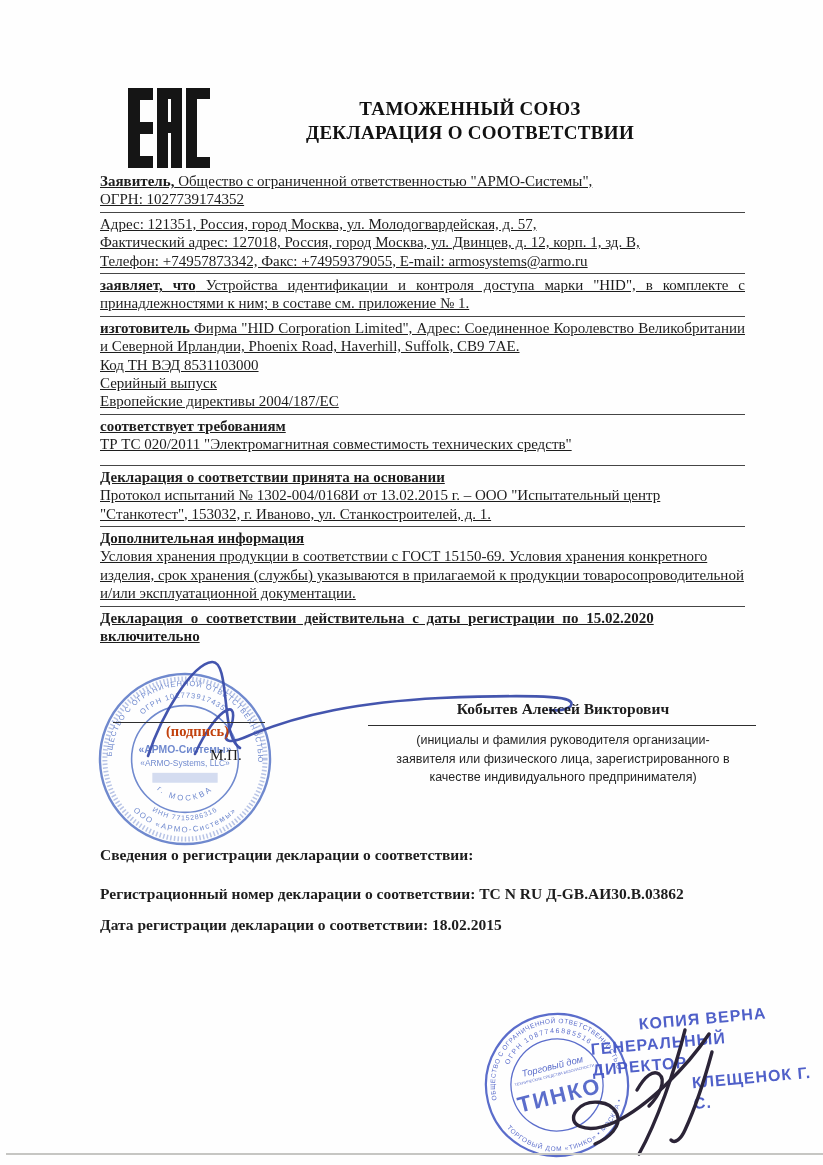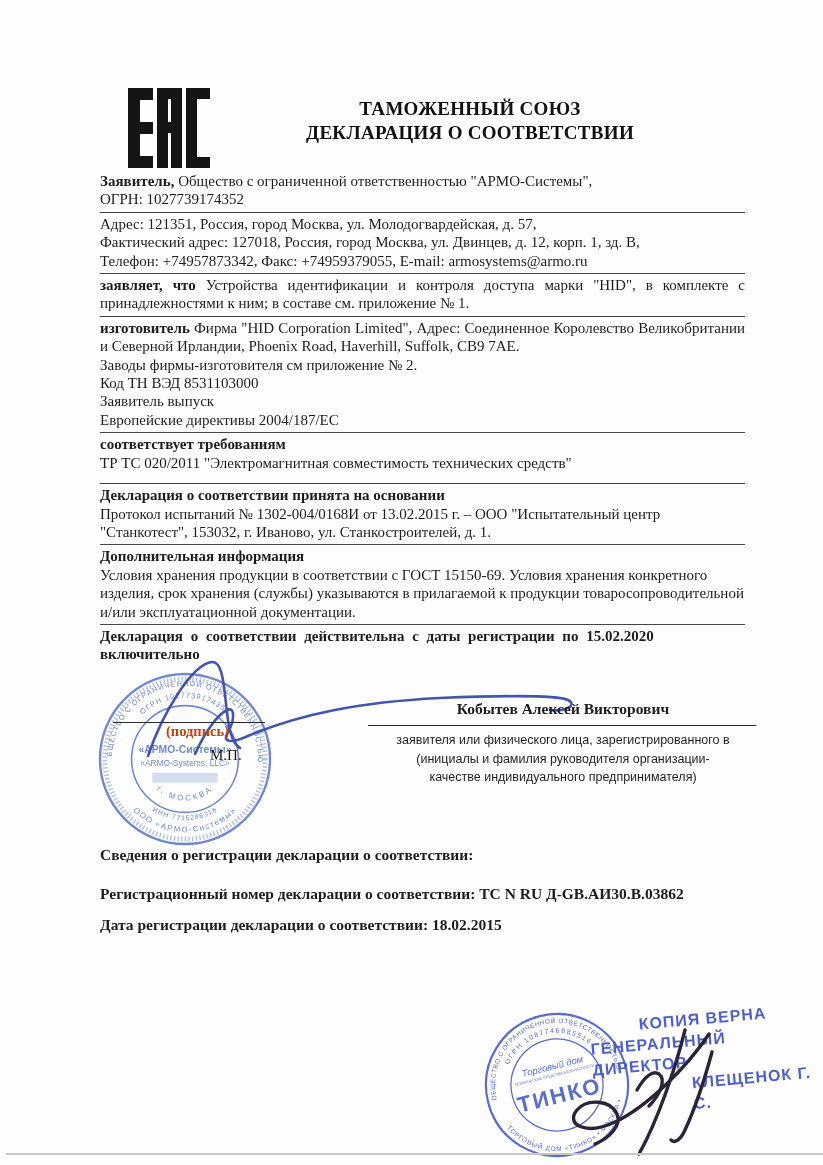--- a/index.html
+++ b/index.html
@@ -5,21 +5,21 @@
   html,body{margin:0;padding:0;background:#ffffff;}
   .page{position:relative;width:823px;height:1165px;background:#fefefe;overflow:hidden;
         font-family:"Liberation Serif",serif;color:#1d1d1d;}
   
   .eac{position:absolute;left:128px;top:88px;}
   
   .title{position:absolute;left:250px;top:97px;width:440px;text-align:center;
          font-weight:bold;font-size:19px;line-height:24px;letter-spacing:.3px;color:#111;}
   
   .content{position:absolute;left:100px;top:166px;width:645px;font-size:15px;line-height:18.4px;}
-  .sec{padding:2px 0 3px;border-top:1px solid #454545;}
+  .sec{padding:2px 0 3px;border-top:1px solid #454545;text-decoration:underline;}
   .sec.first{border-top:none;padding-top:6px;}
   .sec p{margin:0;}
   .just{text-align:justify;}
   b,.bold{font-weight:bold;}
   .gap-b{margin-bottom:8px;}
   .validity{font-weight:bold;}
   .validity .l1{word-spacing:4px;text-align:justify;}
   
   .sign-line{position:absolute;border-top:1.5px solid #2e2e2e;height:0;}
   .line-left{left:113px;top:722px;width:152px;}
@@ -85,23 +85,22 @@
       <div>Телефон: +74957873342, Факс: +74959379055, E-mail: armosystems@armo.ru</div>
     </div>
 
 
     <div class="sec">
       <p class="just"><b>заявляет, что</b><span> Устройства идентификации и контроля доступа марки "HID", в комплекте с принадлежностями к ним; в составе см. приложение № 1.</span></p>
     </div>
 
     <div class="sec">
       <p class="just"><b>изготовитель</b><span> Фирма "HID Corporation Limited", Адрес: Соединенное Королевство Великобритании и Северной Ирландии, Phoenix Road, Haverhill, Suffolk, CB9 7AE.</span></p>
-      <div>Заводы фирмы-изготовителя см приложение № 2.</div>
       <div>Код ТН ВЭД 8531103000</div>
-      <div>Заявитель выпуск</div>
+      <div>Серийный выпуск</div>
       <div>Европейские директивы 2004/187/ЕС</div>
     </div>
 
     <div class="sec">
       <div class="bold">соответствует требованиям</div>
       <div class="gap-b">ТР ТС 020/2011 "Электромагнитная совместимость технических средств"</div>
     </div>
 
     <div class="sec">
       <div class="bold">Декларация о соответствии принята на основании</div>
@@ -151,22 +150,22 @@
     </g>
   </svg>
 
   <div class="sign-line line-left"></div>
   <div class="sign-caption">(подпись)</div>
   <div class="seal-caption">М.П.</div>
 
   <div class="head-name">Кобытев Алексей Викторович</div>
   <div class="sign-line line-right"></div>
   <div class="head-note">
+    <div>(инициалы и фамилия руководителя организации-</div>
     <div>заявителя или физического лица, зарегистрированного в</div>
-    <div>(инициалы и фамилия руководителя организации-</div>
     <div>качестве индивидуального предпринимателя)</div>
   </div>
 
   <div class="registration">
     <div>Сведения о регистрации декларации о соответствии:</div>
     <div class="num">Регистрационный номер декларации о соответствии: ТС N RU Д-GB.АИ30.В.03862</div>
     <div class="date">Дата регистрации декларации о соответствии: 18.02.2015</div>
   </div>
 
   <svg class="stamp-tinko" width="160" height="160" viewBox="0 0 160 160">

